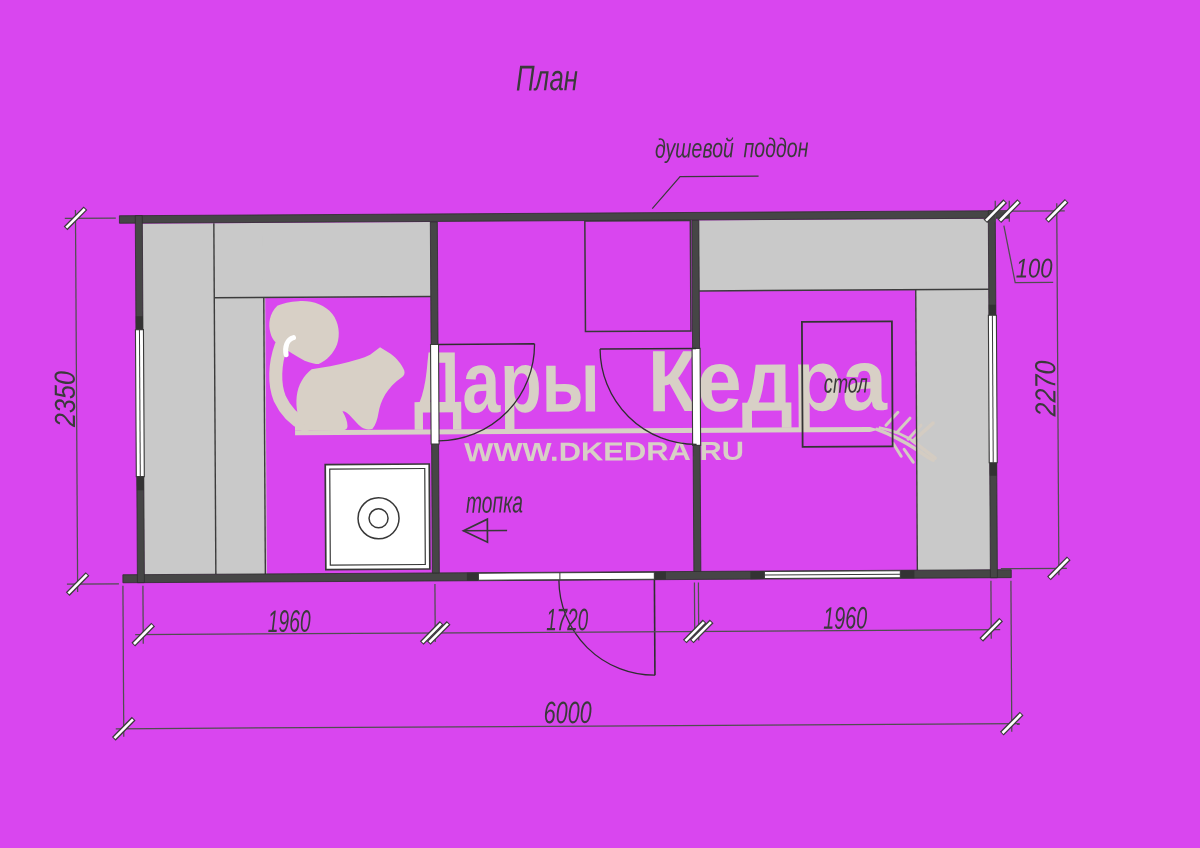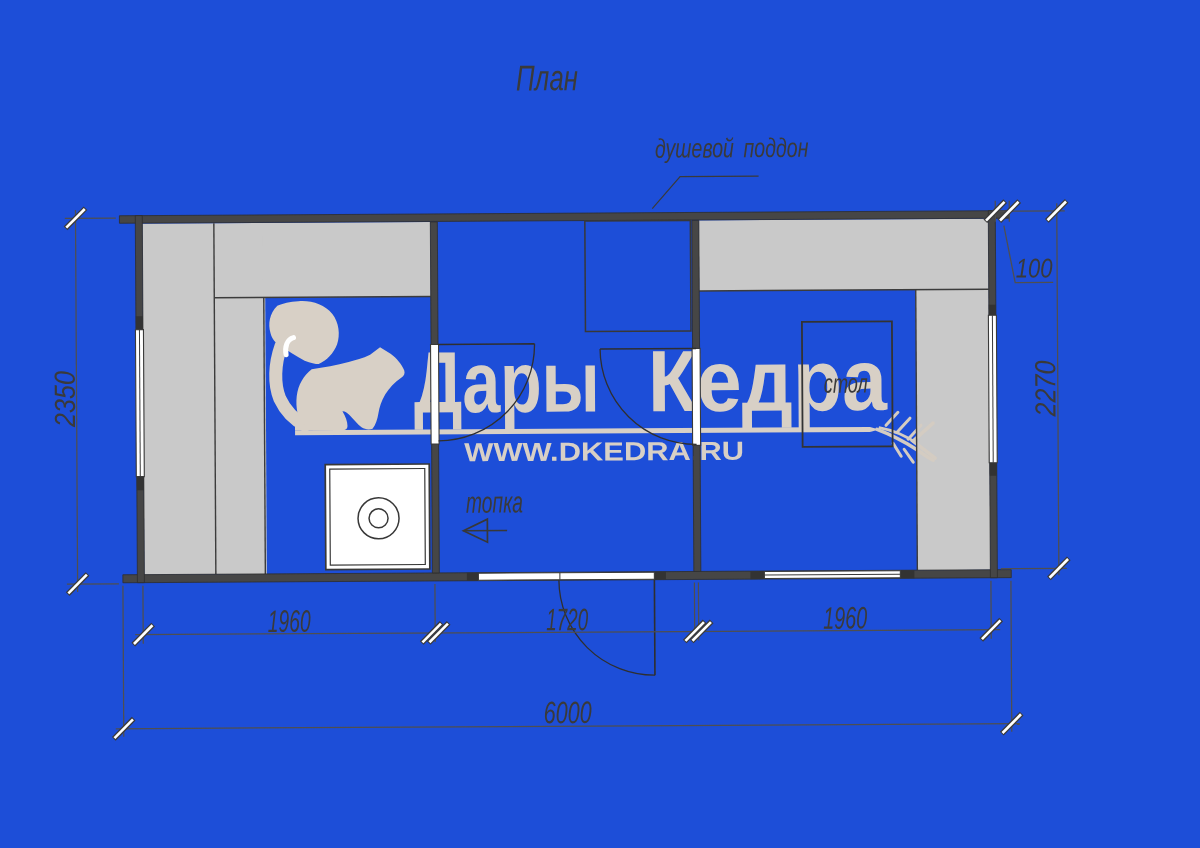--- a/index.html
+++ b/index.html
@@ -1,16 +1,16 @@
 <!DOCTYPE html>
 <html><head>
 <meta charset="utf-8">
 <style>
   html,body{margin:0;padding:0;background:#ffffff;}
-  #page{position:relative;width:1200px;height:848px;background:#1d4ed8;overflow:hidden;}
+  #page{position:relative;width:1200px;height:848px;background:#d946ef;overflow:hidden;}
   svg{display:block;}
   text{font-family:"Liberation Sans",sans-serif;opacity:0.999;}
 </style>
 </head>
 <body>
 <div id="page">
 <svg width="1200" height="848" viewBox="0 0 1200 848">
 <g transform="rotate(-0.33 600 424)">
 
 <text x="549" y="90" font-size="36" font-style="italic" fill="#3a3a3a" text-anchor="middle" textLength="62" lengthAdjust="spacingAndGlyphs">План</text>

